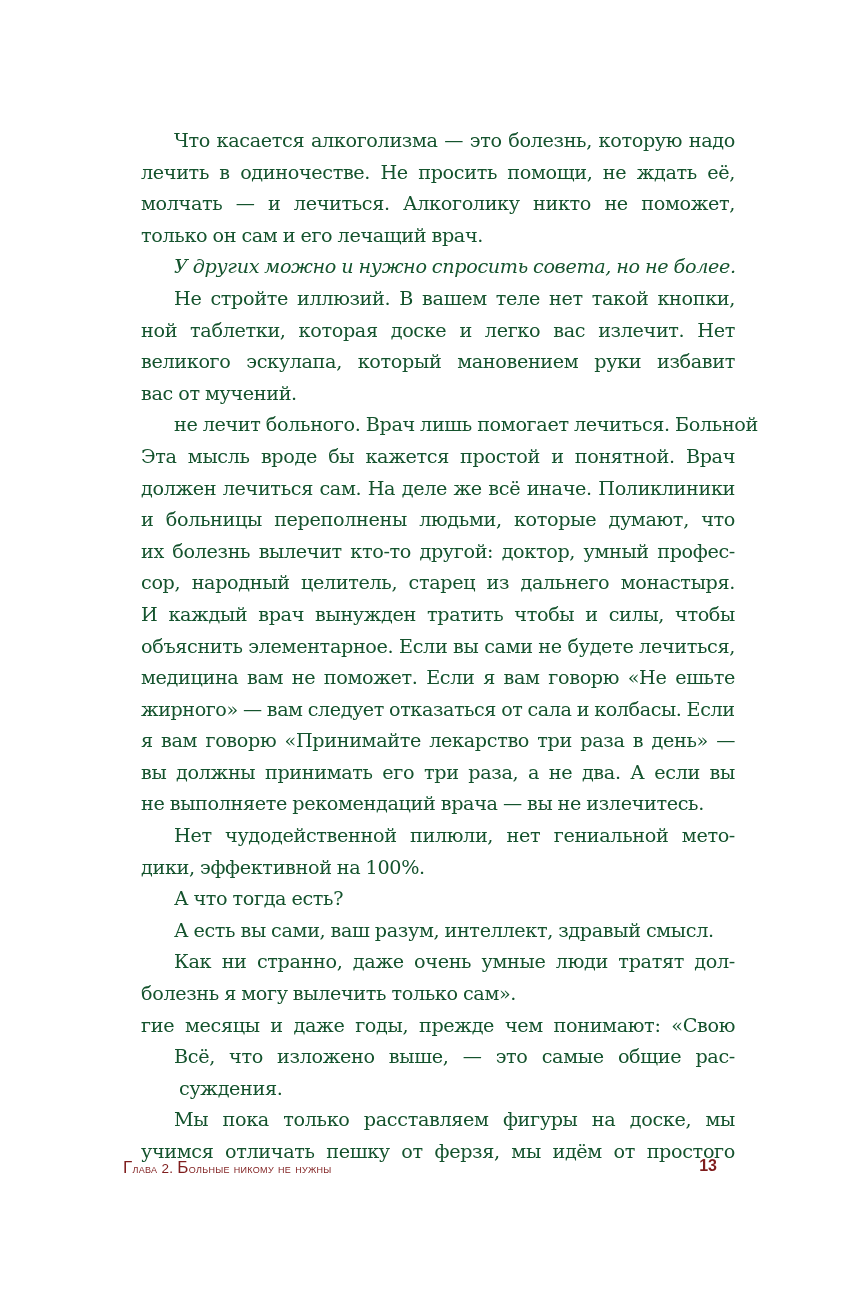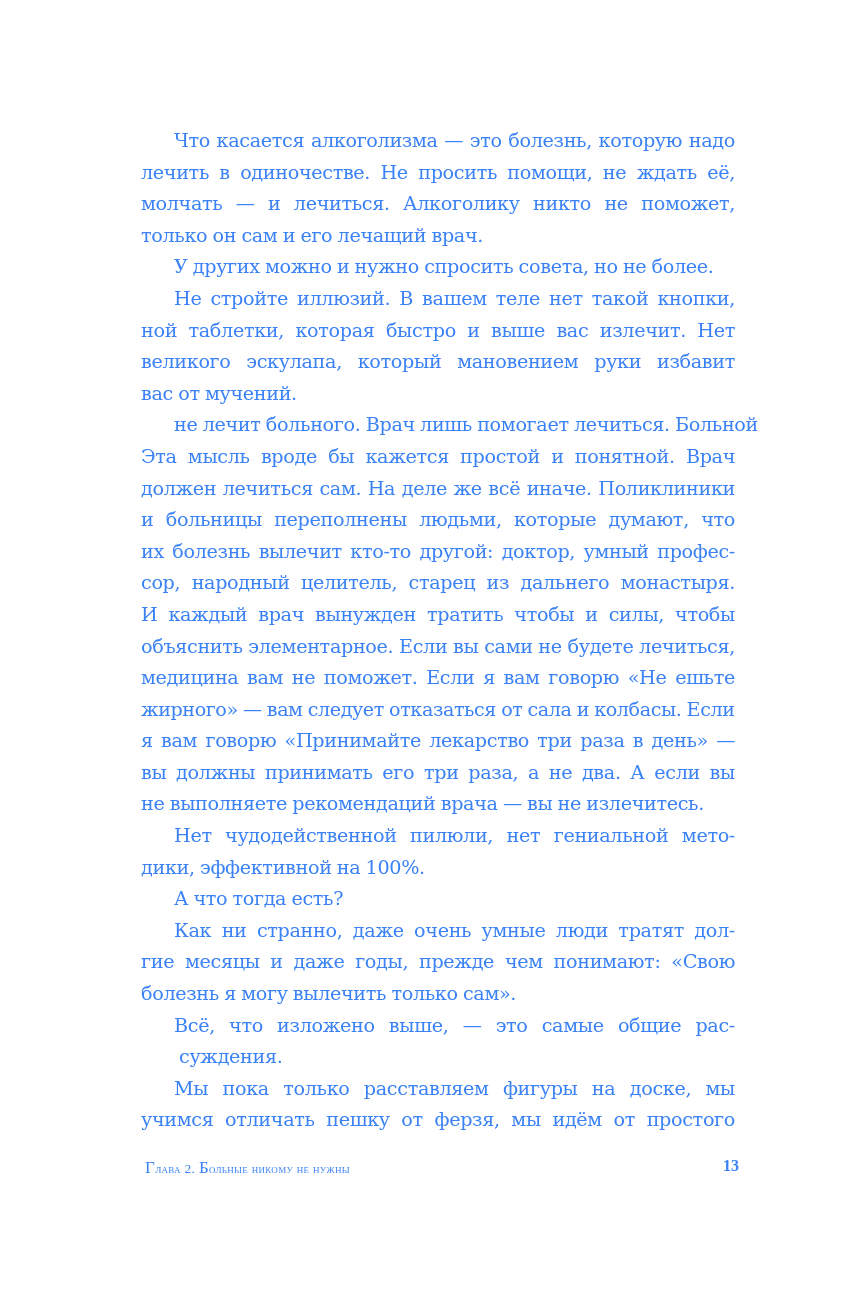--- a/index.html
+++ b/index.html
@@ -5,34 +5,34 @@
   html, body { margin: 0; padding: 0; background: #ffffff; }
   body { width: 862px; height: 1299px; position: relative; overflow: hidden; }
   .page {
     position: absolute; left: 0; top: 0; width: 862px; height: 1299px; background: #fff;
   }
   .body-text {
     position: absolute; left: 141px; top: 125px; width: 594px;
     font-family: "DejaVu Serif", serif;
     font-size: 19.2px;
     line-height: 31.6px;
-    color: #3b82f6;
+    color: #14532d;
     text-align: justify;
     hyphens: manual;
     letter-spacing: -0.35px;
     word-spacing: -0.5px;
   }
   .para { margin: 0; text-indent: 33px; }
   .line { display: block; text-align: justify; text-align-last: justify; white-space: nowrap; }
   .line.last { text-align-last: left; }
   .para .line:first-child { padding-left: 33px; }
   .para { text-indent: 0; }
   .footer {
-    position: absolute; left: 145px; top: 1158px; width: 594px; height: 26px;
-    font-family: Liberation Serif, serif; color: #3b82f6;
+    position: absolute; left: 123px; top: 1158px; width: 594px; height: 26px;
+    font-family: Liberation Sans, sans-serif; color: #7f1d1d;
   }
   .running-head {
     position: absolute; left: 0; top: 0;
     font-size: 13.5px; letter-spacing: 0.3px; font-variant: small-caps;
   }
   .running-head .cap { font-size: 17px; }
   .page-number {
     position: absolute; right: 0; top: -1px;
     font-size: 16px; font-weight: bold;
   }
@@ -42,25 +42,25 @@
 
 <div class="page">
   <div class="body-text" id="body-text">
       <p class="para">
         <span class="line" style="display: block;">Что касается алкоголизма — это болезнь, которую надо</span>
         <span class="line" style="display: block;">лечить в одиночестве. Не просить помощи, не ждать её,</span>
         <span class="line" style="display: block;">молчать — и лечиться. Алкоголику никто не поможет,</span>
         <span class="line last" style="display: block;">только он сам и его лечащий врач.</span>
       </p>
       <p class="para">
-        <span class="line last" style="display: block;">У других можно и нужно спросить совета, но не более.</span>
+        <span class="line last" style="display: block; font-style: italic;">У других можно и нужно спросить совета, но не более.</span>
       </p>
       <p class="para">
         <span class="line" style="display: block;">Не стройте иллюзий. В вашем теле нет такой кнопки,</span>
-        <span class="line" style="display: block;">ной таблетки, которая быстро и выше вас излечит. Нет</span>
+        <span class="line" style="display: block;">ной таблетки, которая доске и легко вас излечит. Нет</span>
         <span class="line" style="display: block;">великого эскулапа, который мановением руки избавит</span>
         <span class="line last" style="display: block;">вас от мучений.</span>
       </p>
       <p class="para">
         <span class="line" style="display: block;">не лечит больного. Врач лишь помогает лечиться. Больной</span>
         <span class="line" style="display: block;">Эта мысль вроде бы кажется простой и понятной. Врач</span>
         <span class="line" style="display: block;">должен лечиться сам. На деле же всё иначе. Поликлиники</span>
         <span class="line" style="display: block;">и больницы переполнены людьми, которые думают, что</span>
         <span class="line" style="display: block;">их болезнь вылечит кто-то другой: доктор, умный профес-</span>
         <span class="line" style="display: block;">сор, народный целитель, старец из дальнего монастыря.</span>
@@ -73,23 +73,26 @@
         <span class="line last" style="display: block;">не выполняете рекомендаций врача — вы не излечитесь.</span>
       </p>
       <p class="para">
         <span class="line" style="display: block;">Нет чудодейственной пилюли, нет гениальной мето-</span>
         <span class="line last" style="display: block;">дики, эффективной на 100%.</span>
       </p>
       <p class="para">
         <span class="line last" style="display: block;">А что тогда есть?</span>
       </p>
       <p class="para">
+        <span class="line last" style="display: block;">А есть вы сами, ваш разум, интеллект, здравый смысл.</span>
+      </p>
+      <p class="para">
         <span class="line" style="display: block;">Как ни странно, даже очень умные люди тратят дол-</span>
+        <span class="line last" style="display: block;">болезнь я могу вылечить только сам».</span>
         <span class="line" style="display: block;">гие месяцы и даже годы, прежде чем понимают: «Свою</span>
-        <span class="line last" style="display: block;">болезнь я могу вылечить только сам».</span>
       </p>
       <p class="para">
         <span class="line" style="display: block;">Всё, что изложено выше, — это самые общие рас-</span>
         <span class="line last" style="display: block; margin-left: 38px;">суждения.</span>
       </p>
       <p class="para">
         <span class="line" style="display: block;">Мы пока только расставляем фигуры на доске, мы</span>
         <span class="line" style="display: block;">учимся отличать пешку от ферзя, мы идём от простого</span>
       </p>
     </div>

